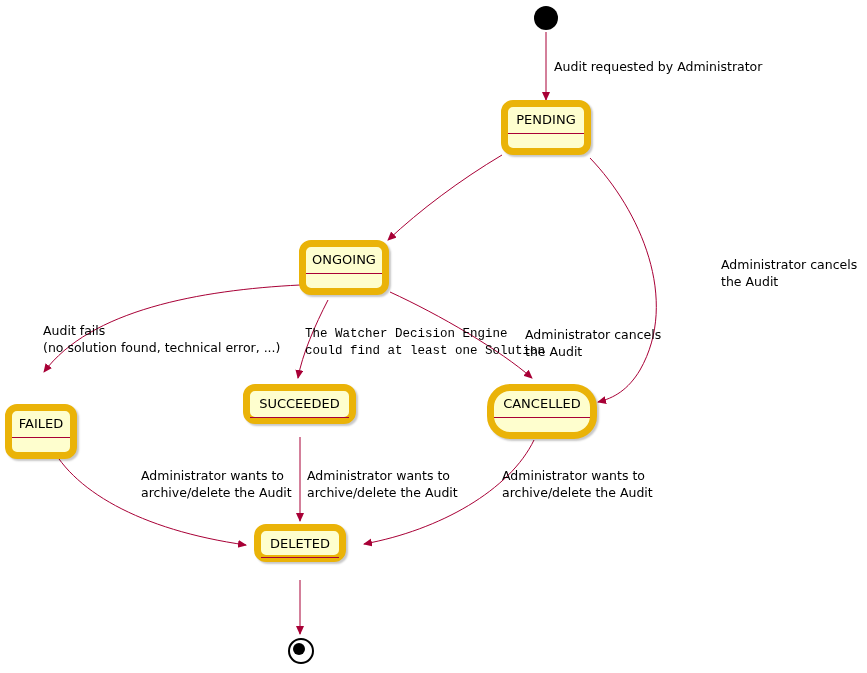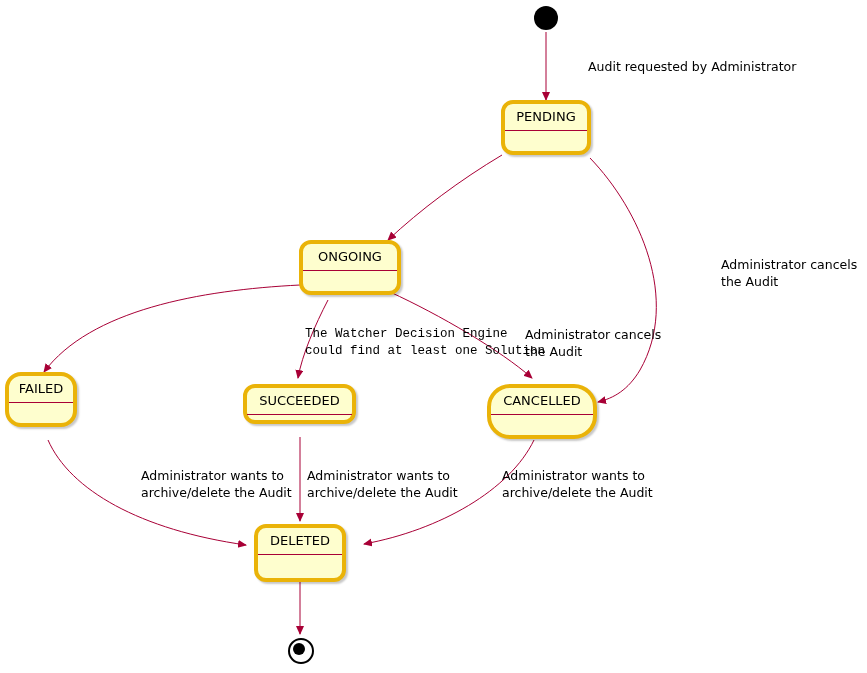--- a/index.html
+++ b/index.html
@@ -21,21 +21,21 @@
     position: absolute;
     left: 0;
     top: 0;
     width: 867px;
     height: 673px;
   }
   .state {
     position: absolute;
     box-sizing: border-box;
     background: #fefece;
-    border: 4px solid #eab308;
+    border: 7px solid #eab308;
     border-radius: 12px;
     box-shadow: 2px 2px 2px rgba(0,0,0,0.22);
   }
   .state .title {
     font-size: 13px;
     color: #000000;
     text-align: center;
     line-height: 26px;
     height: 26px;
     white-space: nowrap;
@@ -94,51 +94,53 @@
 
   <div class="node-dot" style="left:288px; top:638px; width:22px; height:22px; background:#ffffff; border:2px solid #000000;">
     <div class="node-dot" style="left:3px; top:3px; width:12px; height:12px; background:#000000;"></div>
   </div>
 
   <div class="state" style="left:501px; top:100px; width:90px; height:55px;">
     <div class="title">PENDING</div>
     <div class="sep"></div>
   </div>
 
-  <div class="state" style="left:299px; top:240px; width:102px; height:55px;">
+  <div class="state" style="left:299px; top:240px; width:90px; height:55px;">
     <div class="title">ONGOING</div>
     <div class="sep"></div>
   </div>
 
-  <div class="state" style="left:5px; top:372px; width:72px; height:55px;border-radius:16px;">
+  <div class="state" style="left:5px; top:404px; width:72px; height:55px;">
     <div class="title">FAILED</div>
     <div class="sep"></div>
   </div>
 
   <div class="state" style="left:243px; top:384px; width:113px; height:40px;">
     <div class="title">SUCCEEDED</div>
     <div class="sep"></div>
   </div>
 
   <div class="state" style="left:487px; top:384px; width:110px; height:55px;border-radius:23px;">
     <div class="title">CANCELLED</div>
     <div class="sep"></div>
   </div>
 
-  <div class="state" style="left:254px; top:524px; width:92px; height:58px;">
+  <div class="state" style="left:254px; top:524px; width:92px; height:38px;">
     <div class="title">DELETED</div>
     <div class="sep"></div>
   </div>
 
-  <div class="edge-label" style="left:554px; top:58px;margin-left:34px;">Audit requested by Administrator</div>
+  <div class="edge-label" style="left:554px; top:58px;">Audit requested by Administrator</div>
 
 
   <div class="edge-label" style="left:721px; top:256px;">Administrator cancels
 the Audit</div>
 
+  <div class="edge-label" style="left:43px; top:322px;">Audit fails
+(no solution found, technical error, ...)</div>
 
   <div class="edge-label" style="left:305px; top:326px;font-family:Liberation Mono, monospace;">The Watcher Decision Engine
 could find at least one Solution</div>
 
   <div class="edge-label" style="left:525px; top:326px;">Administrator cancels
 the Audit</div>
 
   <div class="edge-label" style="left:141px; top:467px;">Administrator wants to
 archive/delete the Audit</div>
 

